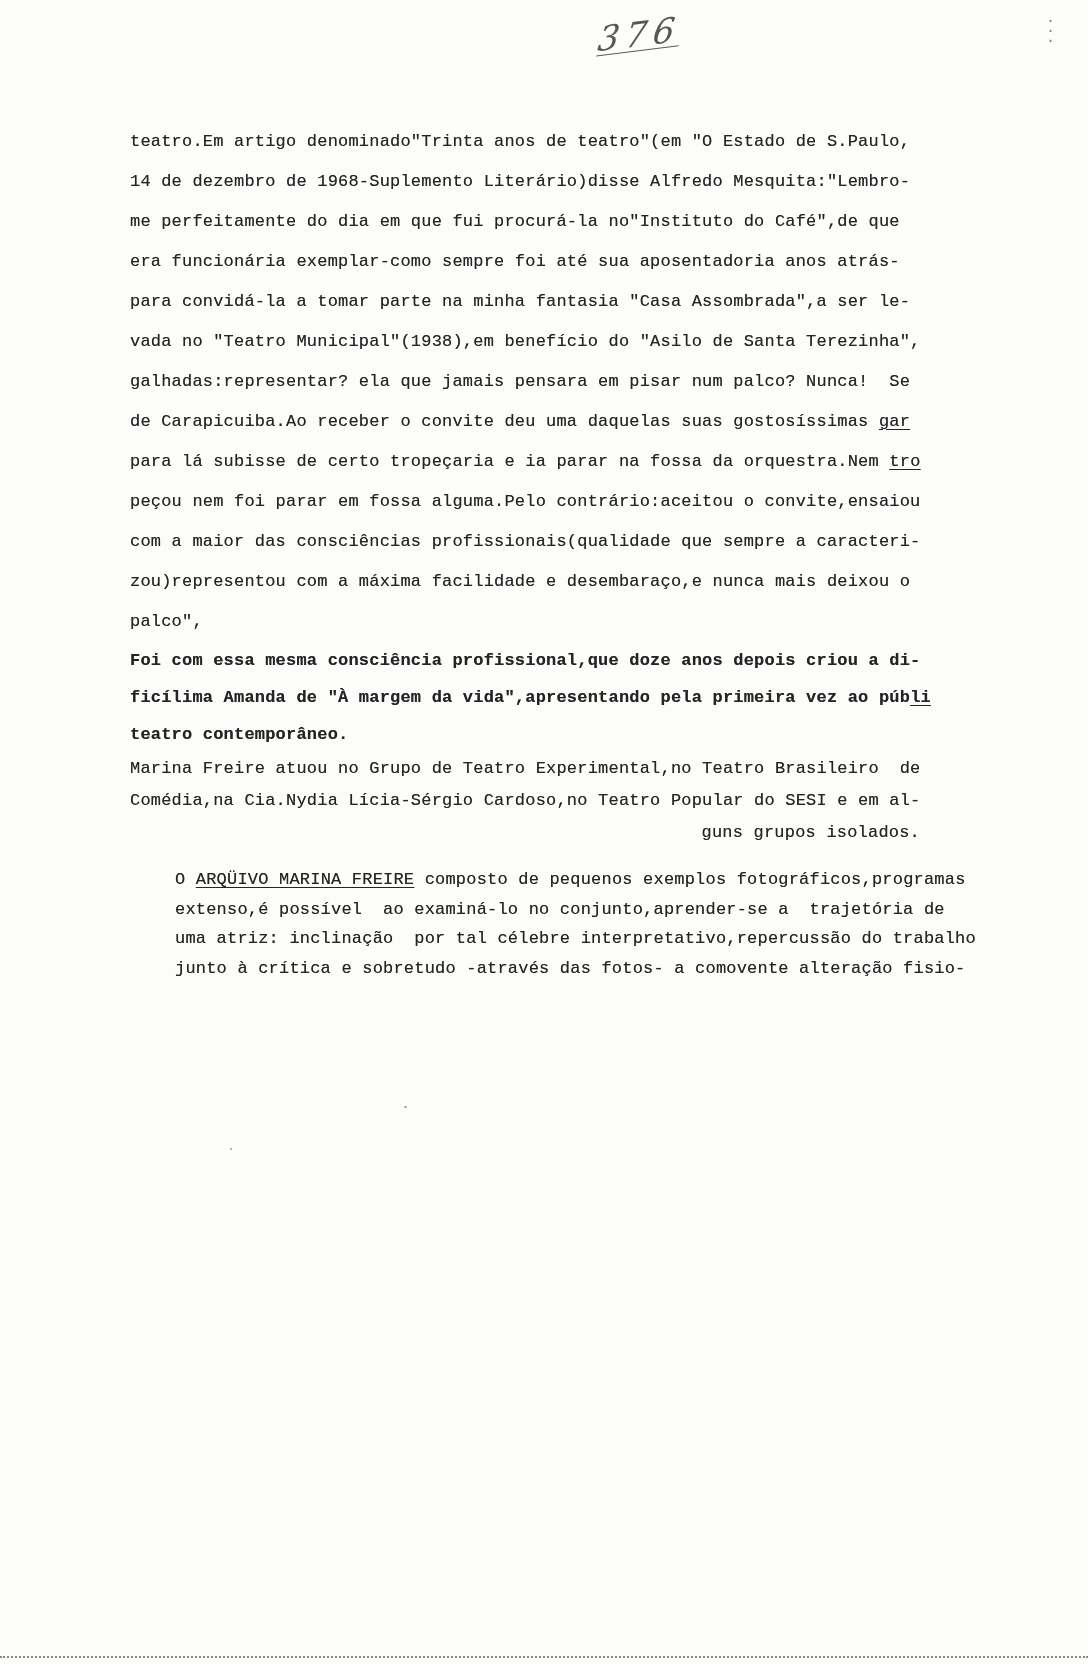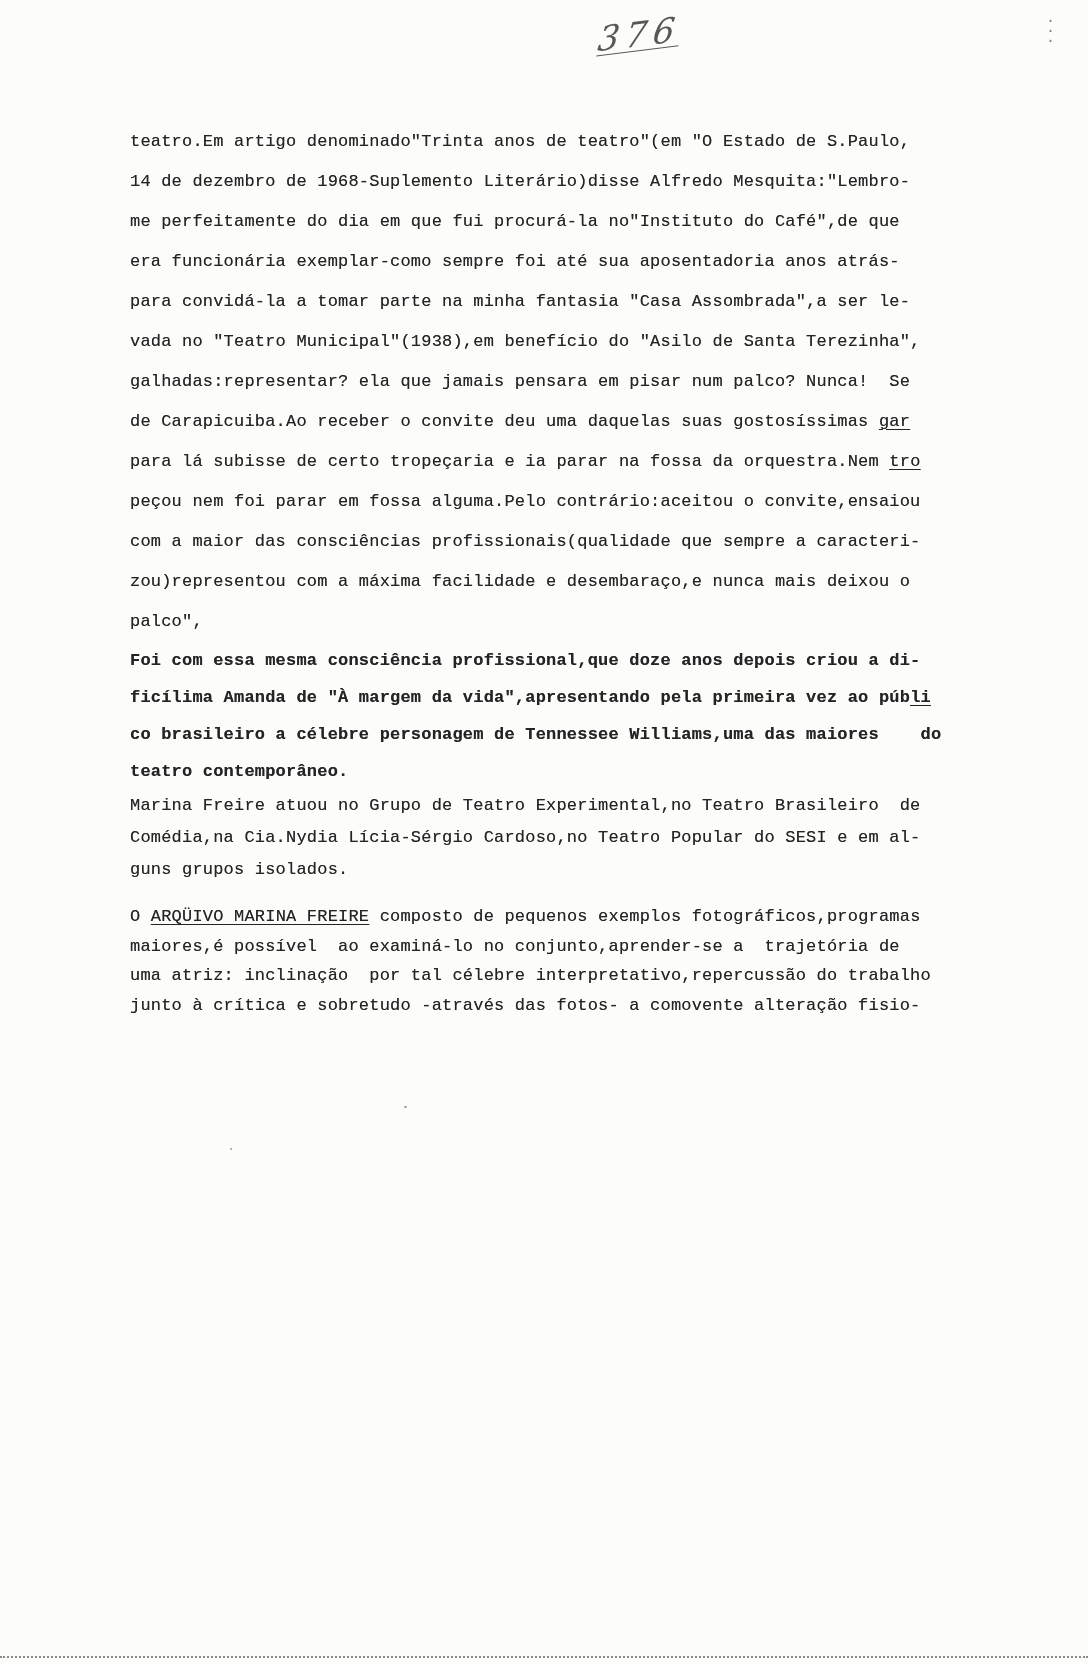--- a/index.html
+++ b/index.html
@@ -59,22 +59,22 @@
     color: #242424;
     text-shadow: 0 0 0.6px rgba(30,30,30,0.55);
   }
   .para { margin: 0; }
   .line {
     white-space: pre;
     letter-spacing: 0.2px;
   }
   .spacing-double .line { line-height: 40px; }
   .spacing-medium .line { line-height: 37px; font-weight: bold; }
-  .spacing-tight  .line { line-height: 32px; }
-  .spacing-close  .line { line-height: 29.5px; }
+  .spacing-tight  .line { line-height: 32px; text-align: right; }
+  .spacing-close  .line { line-height: 29.5px; margin-left: 45px; }
   .gap-before { margin-top: 16px; }
   .u {
     text-decoration: underline;
     text-underline-offset: 3px;
     text-decoration-thickness: 1px;
   }
   .speck {
     position: absolute;
     background: rgba(60,60,60,0.5);
     width: 2px;
@@ -104,31 +104,30 @@
         <div class="line"><span>de Carapicuiba.Ao receber o convite deu uma daquelas suas gostosíssimas </span><span class="u">gar</span></div>
         <div class="line"><span>para lá subisse de certo tropeçaria e ia parar na fossa da orquestra.Nem </span><span class="u">tro</span></div>
         <div class="line"><span>peçou nem foi parar em fossa alguma.Pelo contrário:aceitou o convite,ensaiou</span></div>
         <div class="line"><span>com a maior das consciências profissionais(qualidade que sempre a caracteri-</span></div>
         <div class="line"><span>zou)representou com a máxima facilidade e desembaraço,e nunca mais deixou o</span></div>
         <div class="line"><span>palco",</span></div>
       </div>
       <div class="para spacing-medium">
         <div class="line"><span>Foi com essa mesma consciência profissional,que doze anos depois criou a di-</span></div>
         <div class="line"><span>ficílima Amanda de "À margem da vida",apresentando pela primeira vez ao púb</span><span class="u">li</span></div>
-        <div class="line"><span>co brasileiro a célebre personagem de Tennessee Williams,uma das maiores    do</span></div>
         <div class="line"><span>teatro contemporâneo.</span></div>
       </div>
       <div class="para spacing-tight">
         <div class="line"><span>Marina Freire atuou no Grupo de Teatro Experimental,no Teatro Brasileiro  de</span></div>
         <div class="line"><span>Comédia,na Cia.Nydia Lícia-Sérgio Cardoso,no Teatro Popular do SESI e em al-</span></div>
         <div class="line"><span>guns grupos isolados.</span></div>
       </div>
       <div class="para spacing-close gap-before">
         <div class="line"><span>O </span><span class="u">ARQÜIVO MARINA FREIRE</span><span> composto de pequenos exemplos fotográficos,programas</span></div>
-        <div class="line"><span>maiores,é possível  ao examiná-lo no conjunto,aprender-se a  trajetória de</span></div>
+        <div class="line"><span>extenso,é possível  ao examiná-lo no conjunto,aprender-se a  trajetória de</span></div>
         <div class="line"><span>uma atriz: inclinação  por tal célebre interpretativo,repercussão do trabalho</span></div>
         <div class="line"><span>junto à crítica e sobretudo -através das fotos- a comovente alteração fisio-</span></div>
       </div>
     </div>
 
   <div class="speck" style="left:230px; top:1148px;"></div>
   <div class="speck" style="left:404px; top:1106px; width:3px;"></div>
 
   <div class="scan-edge"></div>
 </div>

